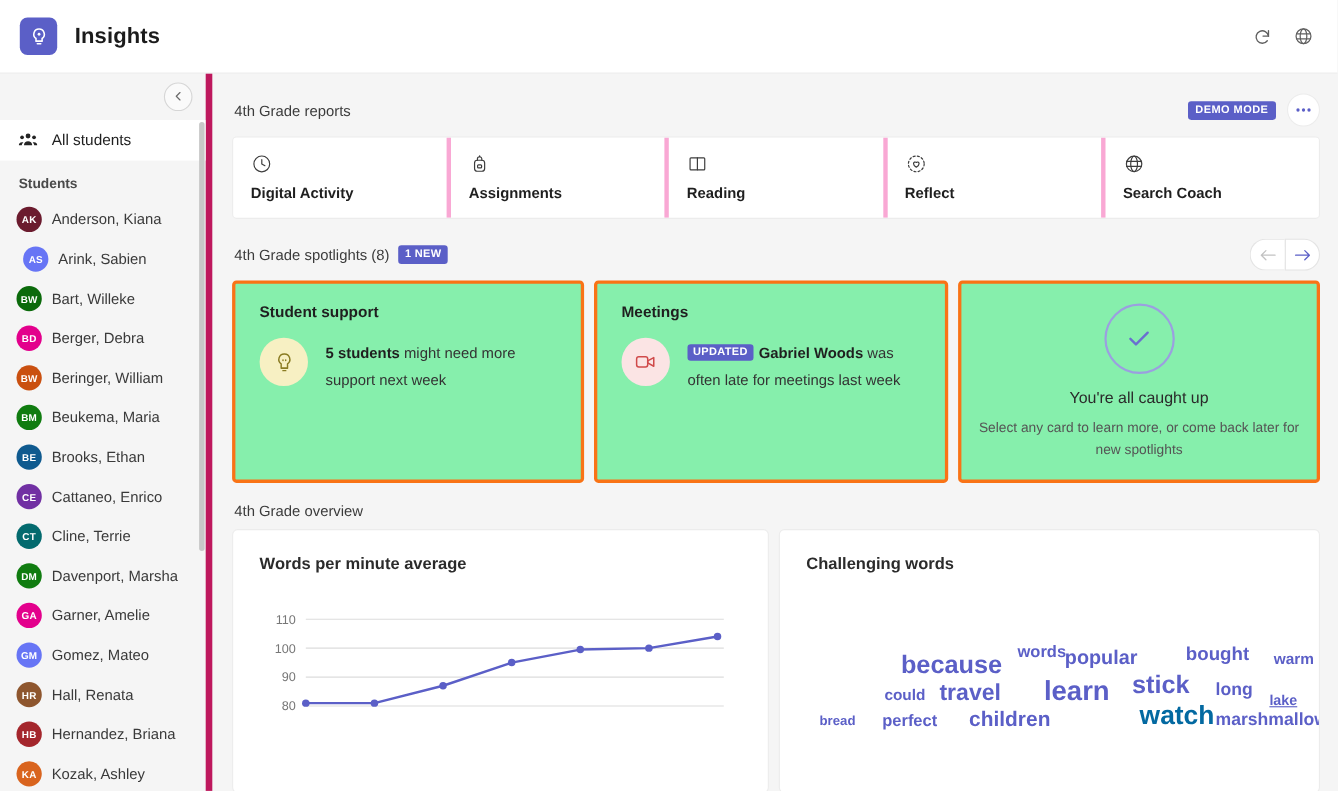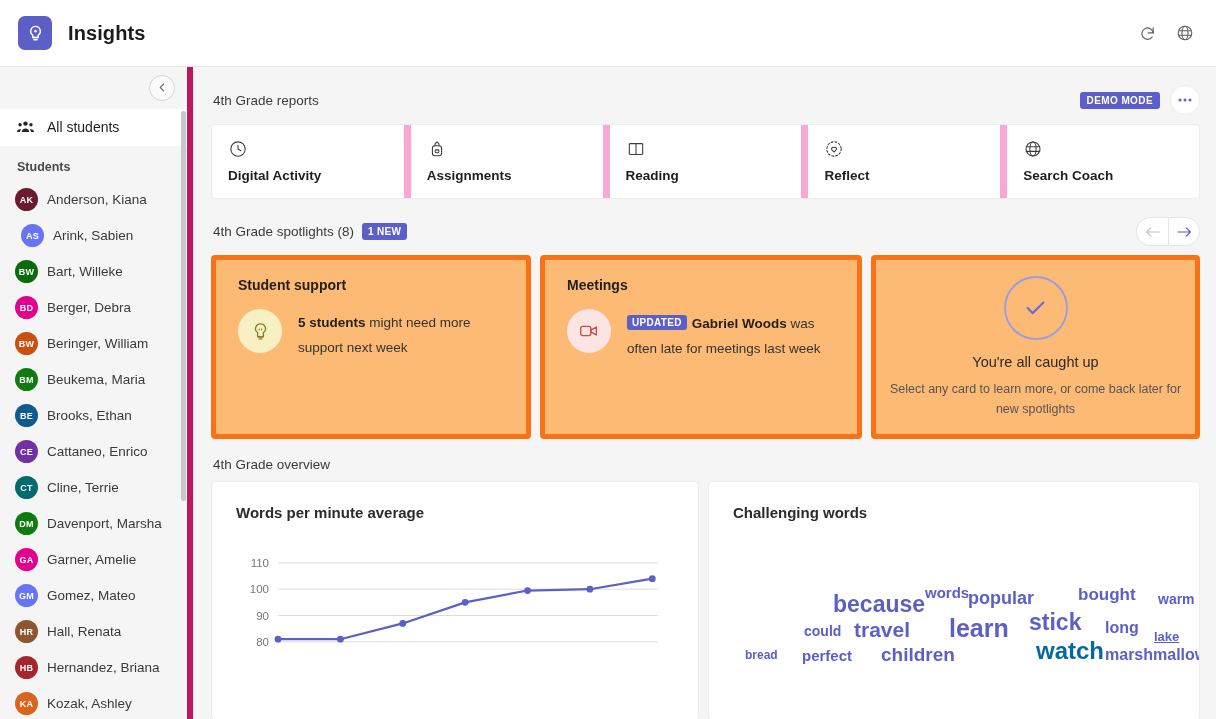--- a/index.html
+++ b/index.html
@@ -86,21 +86,21 @@
     border: 1px solid #ececec; display: flex; align-items: center; justify-content: center;
     color: #5b5fc7; font-size: 17px; letter-spacing: 1px; cursor: pointer; line-height: 0;
   }
 
   
   .tabs {
     display: flex; background: #fff; border: 1px solid #ececec; border-radius: 4px; overflow: hidden;
     height: 75px;
   }
   .tab {
-    flex: 1 1 0; padding: 14px 0 0 16px; border-right: 7px solid #f9a8d4; cursor: pointer;
+    flex: 1 1 0; padding: 14px 0 0 16px; border-right: 4px solid #f9a8d4; cursor: pointer;
     display: flex; flex-direction: column; justify-content: flex-start;
   }
   .tab:last-child { border-right: none; }
   .tab .tab-ic { color: #3d3d3d; height: 20px; margin-bottom: 9px; }
   .tab .tab-label { font-size: 13.5px; font-weight: 700; color: #1f1f1f; }
 
   
   .badge-new {
     background: #5b5fc7; color: #fff; font-size: 10px; font-weight: 700;
     padding: 3px 6px; border-radius: 3px; margin-left: 8px; letter-spacing: .3px;
@@ -109,21 +109,21 @@
   .nav-btn {
     width: 32px; height: 29px; background: #fff; border: 1px solid #e4e4e4;
     display: flex; align-items: center; justify-content: center; cursor: pointer;
     font-size: 15px; color: #5b5fc7;
   }
   .nav-btn.prev { border-radius: 16px 0 0 16px; color: #c2c2c2; cursor: default; border-right: none;}
   .nav-btn.next { border-radius: 0 16px 16px 0; }
 
   .spot-row { display: flex; gap: 9px; }
   .spot-card {
-    background: #fdba74; border: 5px solid #f97316; border-radius: 4px;
+    background: #86efac; border: 3px solid #f97316; border-radius: 4px;
     height: 184px; padding: 17px 18px 0 22px; cursor: pointer; position: relative;
   }
   .spot-card.s1 { width: 320px; }
   .spot-card.s2 { width: 322px; }
   .spot-card.s3 { flex: 1 1 auto; padding: 0; display: flex; flex-direction: column;
                   align-items: center; justify-content: center; cursor: default;}
   .spot-title { font-size: 14px; font-weight: 700; color: #1f1f1f; margin-bottom: 16px; }
   .spot-body { display: flex; align-items: flex-start; }
   .spot-ic {
     width: 44px; height: 44px; border-radius: 50%; flex: 0 0 auto; margin-right: 16px;
@@ -426,21 +426,21 @@
                 <circle cx="291.5333333333333" cy="43.526315789473685" r="3.4" fill="#5b5fc7"></circle>
                 <circle cx="353.9166666666667" cy="42.210526315789465" r="3.4" fill="#5b5fc7"></circle>
                 <circle cx="416.3" cy="31.68421052631578" r="3.4" fill="#5b5fc7"></circle>
               </svg>
           </div>
         </div>
 
         <div class="ov-card c2">
           <div class="ov-title">Challenging words</div>
           <div class="wordcloud" id="wordcloud">
-              <span style="left: 100px; top: 46px; font-size: 23px; color: rgb(91, 95, 199);">because</span>
+              <span style="left: 86px; top: 46px; font-size: 23px; color: rgb(91, 95, 199);">because</span>
               <span style="left: 192px; top: 38px; font-size: 15px; color: rgb(91, 95, 199);">words</span>
               <span style="left: 235px; top: 42px; font-size: 18px; color: rgb(91, 95, 199);">popular</span>
               <span style="left: 345px; top: 39px; font-size: 17px; color: rgb(91, 95, 199);">bought</span>
               <span style="left: 425px; top: 45px; font-size: 14px; color: rgb(91, 95, 199);">warm</span>
               <span style="left: 71px; top: 77px; font-size: 14px; color: rgb(91, 95, 199);">could</span>
               <span style="left: 121px; top: 72px; font-size: 21px; color: rgb(91, 95, 199);">travel</span>
               <span style="left: 216px; top: 69px; font-size: 25px; color: rgb(91, 95, 199);">learn</span>
               <span style="left: 296px; top: 64px; font-size: 23px; color: rgb(91, 95, 199);">stick</span>
               <span style="left: 372px; top: 73px; font-size: 16px; color: rgb(91, 95, 199);">long</span>
               <span style="left: 421px; top: 83px; font-size: 13px; color: rgb(91, 95, 199); text-decoration: underline;">lake</span>

